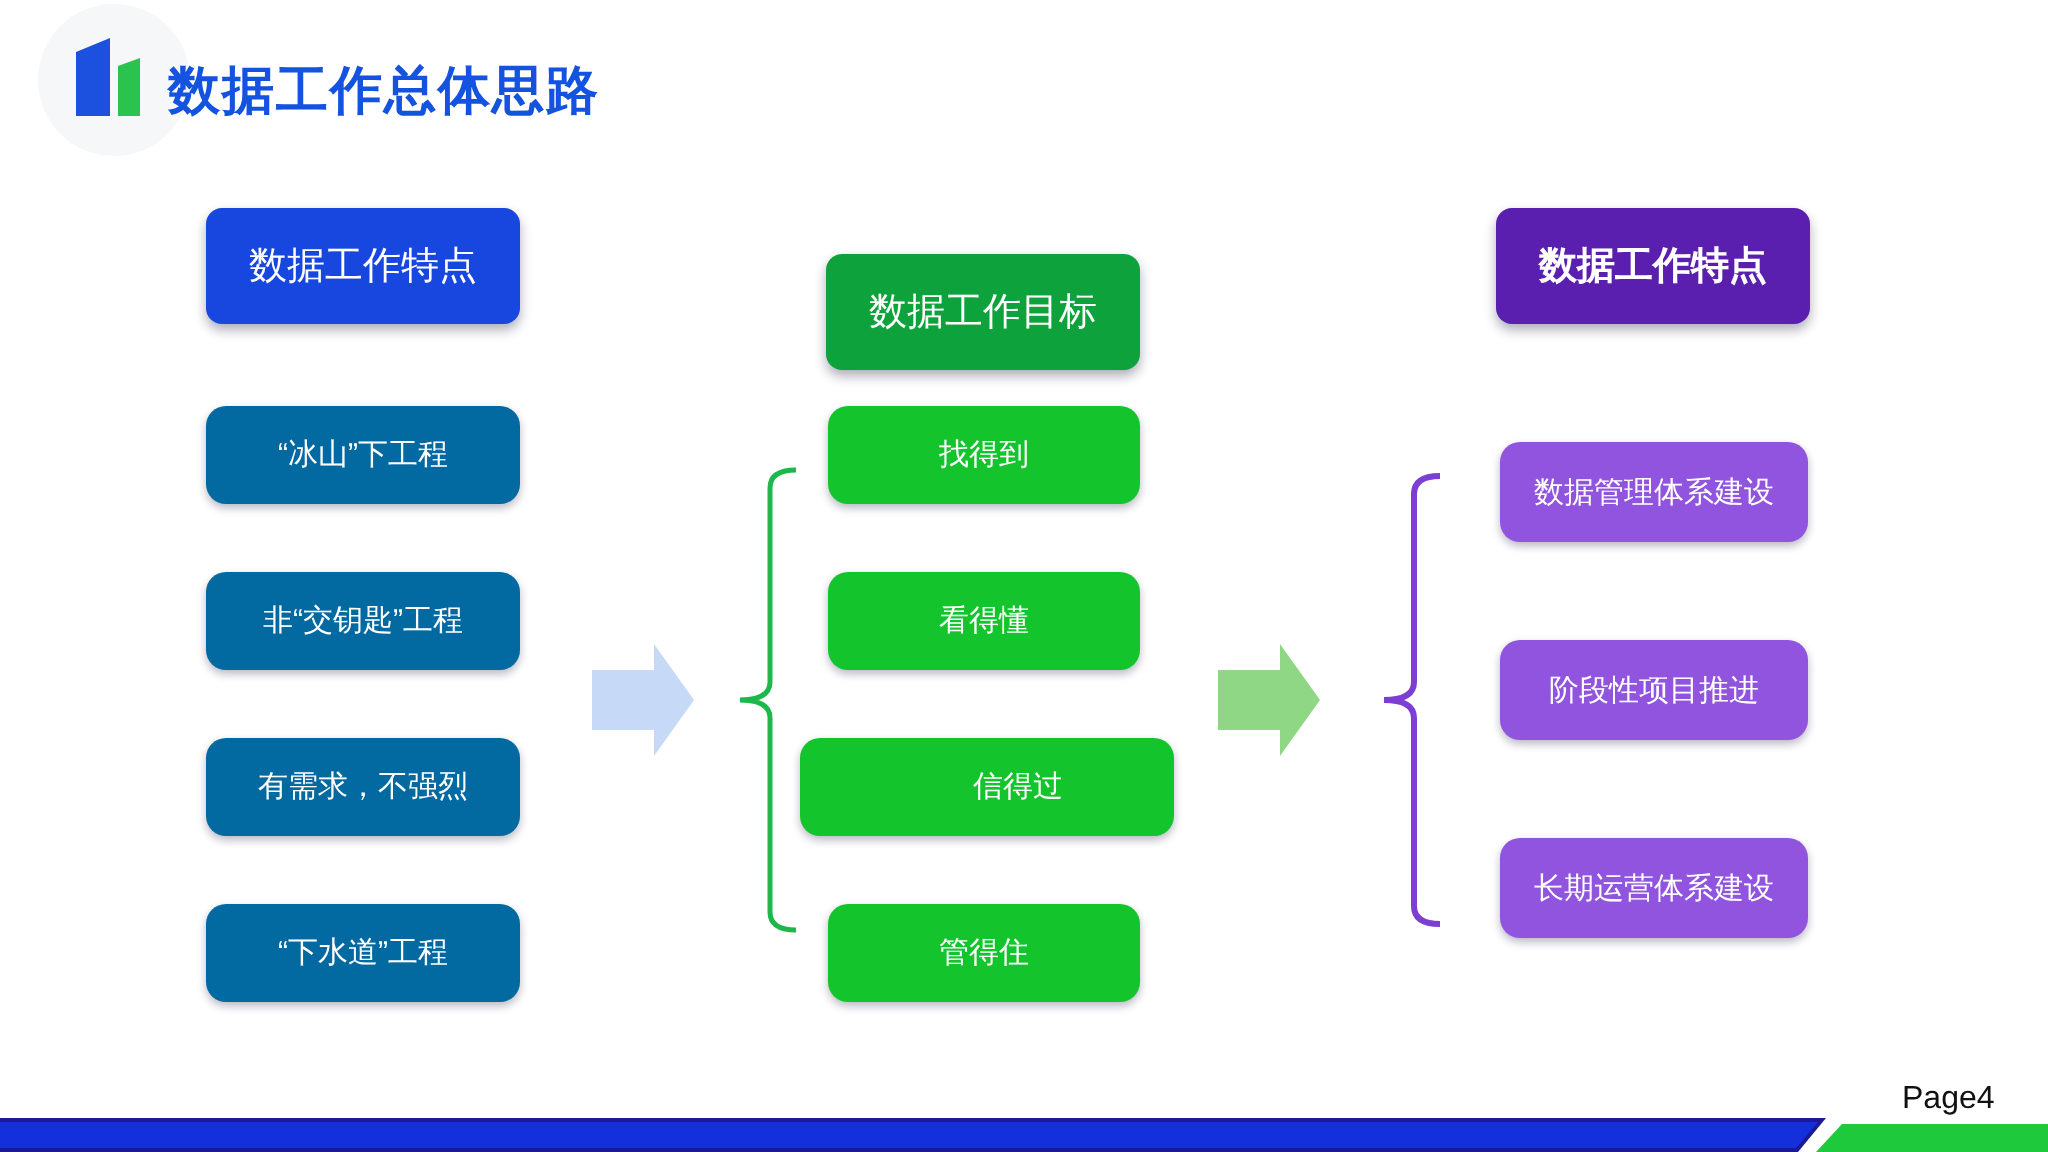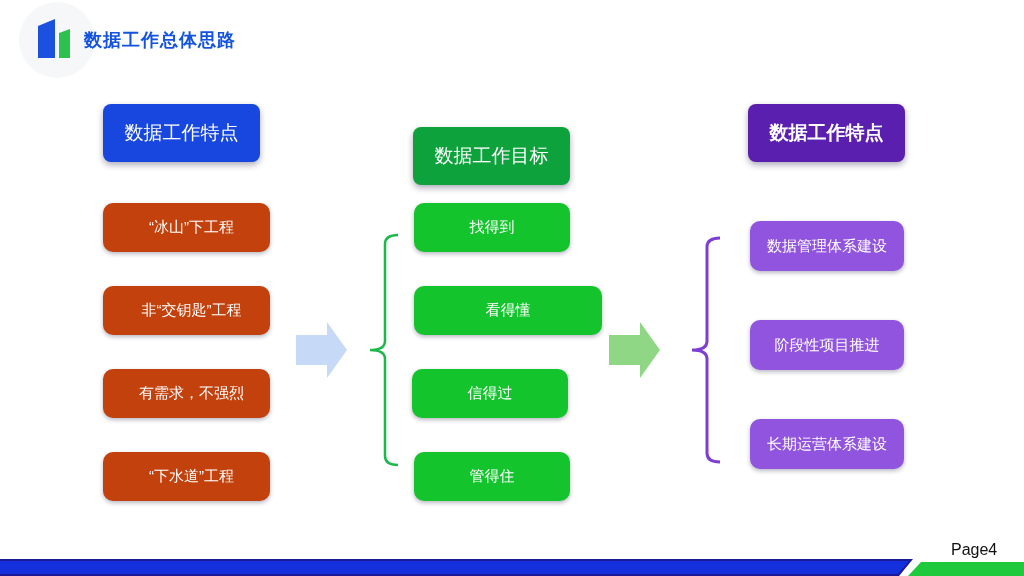--- a/index.html
+++ b/index.html
@@ -3,31 +3,31 @@
 <meta charset="utf-8">
 <style>
   html,body{margin:0;padding:0;background:#888;}
   .slide{
     position:relative;width:1024px;height:576px;background:#ffffff;
     font-family:"Liberation Sans","DejaVu Sans",sans-serif;overflow:hidden;
   }
   .logo-halo{position:absolute;left:19px;top:2px;width:76px;height:76px;border-radius:50%;background:#f6f7f9;}
   .logo{position:absolute;left:36px;top:16px;}
   .slide-title{
-    position:absolute;left:84px;top:28px;font-size:18px;font-weight:bold;
+    position:absolute;left:84px;top:28px;font-size:26px;font-weight:bold;
     color:#1353e0;letter-spacing:1px;white-space:nowrap;
   }
   .box{position:absolute;display:flex;align-items:center;justify-content:center;
        color:#ffffff;text-align:center;white-space:nowrap;}
   .hdr{border-radius:8px;font-size:19px;box-shadow:0 3px 6px rgba(20,20,60,.35);}
   .itm{border-radius:10px;font-size:15px;box-shadow:0 2px 4px rgba(20,20,60,.30);}
   .hdr1{background:#1747de;}
   .hdr2{background:#0ea23c;margin-top:23px;}
   .hdr3{background:#5a1fae;font-weight:bold;}
-  .itm1{background:#c2410c;padding-left:10px;}
+  .itm1{background:#0369a1;}
   .itm2{background:#14c42c;}
   .itm3{background:#9154de;}
   .abs{position:absolute;}
   .page-label{position:absolute;left:951px;top:541px;font-size:16px;color:#111;}
 </style>
 </head>
 <body>
 
 <div class="slide">
 
@@ -47,22 +47,22 @@
   <svg class="abs" style="left:296px;top:322px;" width="52" height="56">
     <polygon points="0,13 31,13 31,0 51,28 31,56 31,43 0,43" fill="#c6d9f6"></polygon>
   </svg>
 
   <svg class="abs" style="left:368px;top:233px;" width="32" height="234">
     <path d="M30 2 Q17 2 17 11 L17 108 Q17 117 2 117 Q17 117 17 126 L17 223 Q17 232 30 232" fill="none" stroke="#1cb84c" stroke-width="2.5"></path>
   </svg>
 
   <div class="box hdr hdr2" style="left:413px;top:104px;width:157px;height:58px;">数据工作目标</div>
   <div class="box itm itm2" style="left:414px;top:203px;width:156px;height:49px;">找得到</div>
-  <div class="box itm itm2" style="left:414px;top:286px;width:188px;height:49px;">看得懂</div>
-  <div class="box itm itm2" style="left:412px;top:369px;width:156px;height:49px;">信得过</div>
+  <div class="box itm itm2" style="left:414px;top:286px;width:156px;height:49px;">看得懂</div>
+  <div class="box itm itm2" style="left:400px;top:369px;width:156px;height:49px;padding-left:31px;">信得过</div>
   <div class="box itm itm2" style="left:414px;top:452px;width:156px;height:49px;">管得住</div>
 
   <svg class="abs" style="left:609px;top:322px;" width="52" height="56">
     <polygon points="0,13 31,13 31,0 51,28 31,56 31,43 0,43" fill="#90d785"></polygon>
   </svg>
 
   <svg class="abs" style="left:690px;top:236px;" width="32" height="228">
     <path d="M30 2 Q17 2 17 11 L17 105 Q17 114 2 114 Q17 114 17 123 L17 217 Q17 226 30 226" fill="none" stroke="#7d3fd3" stroke-width="3"></path>
   </svg>
 

